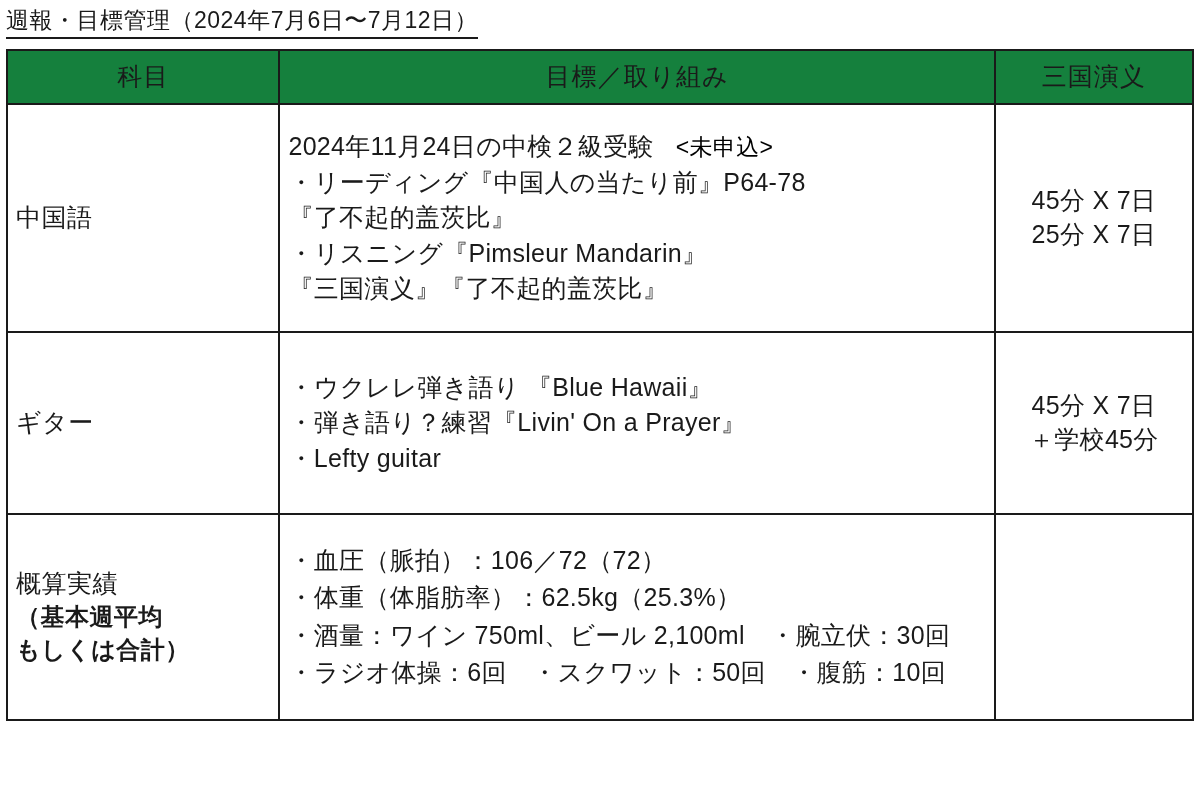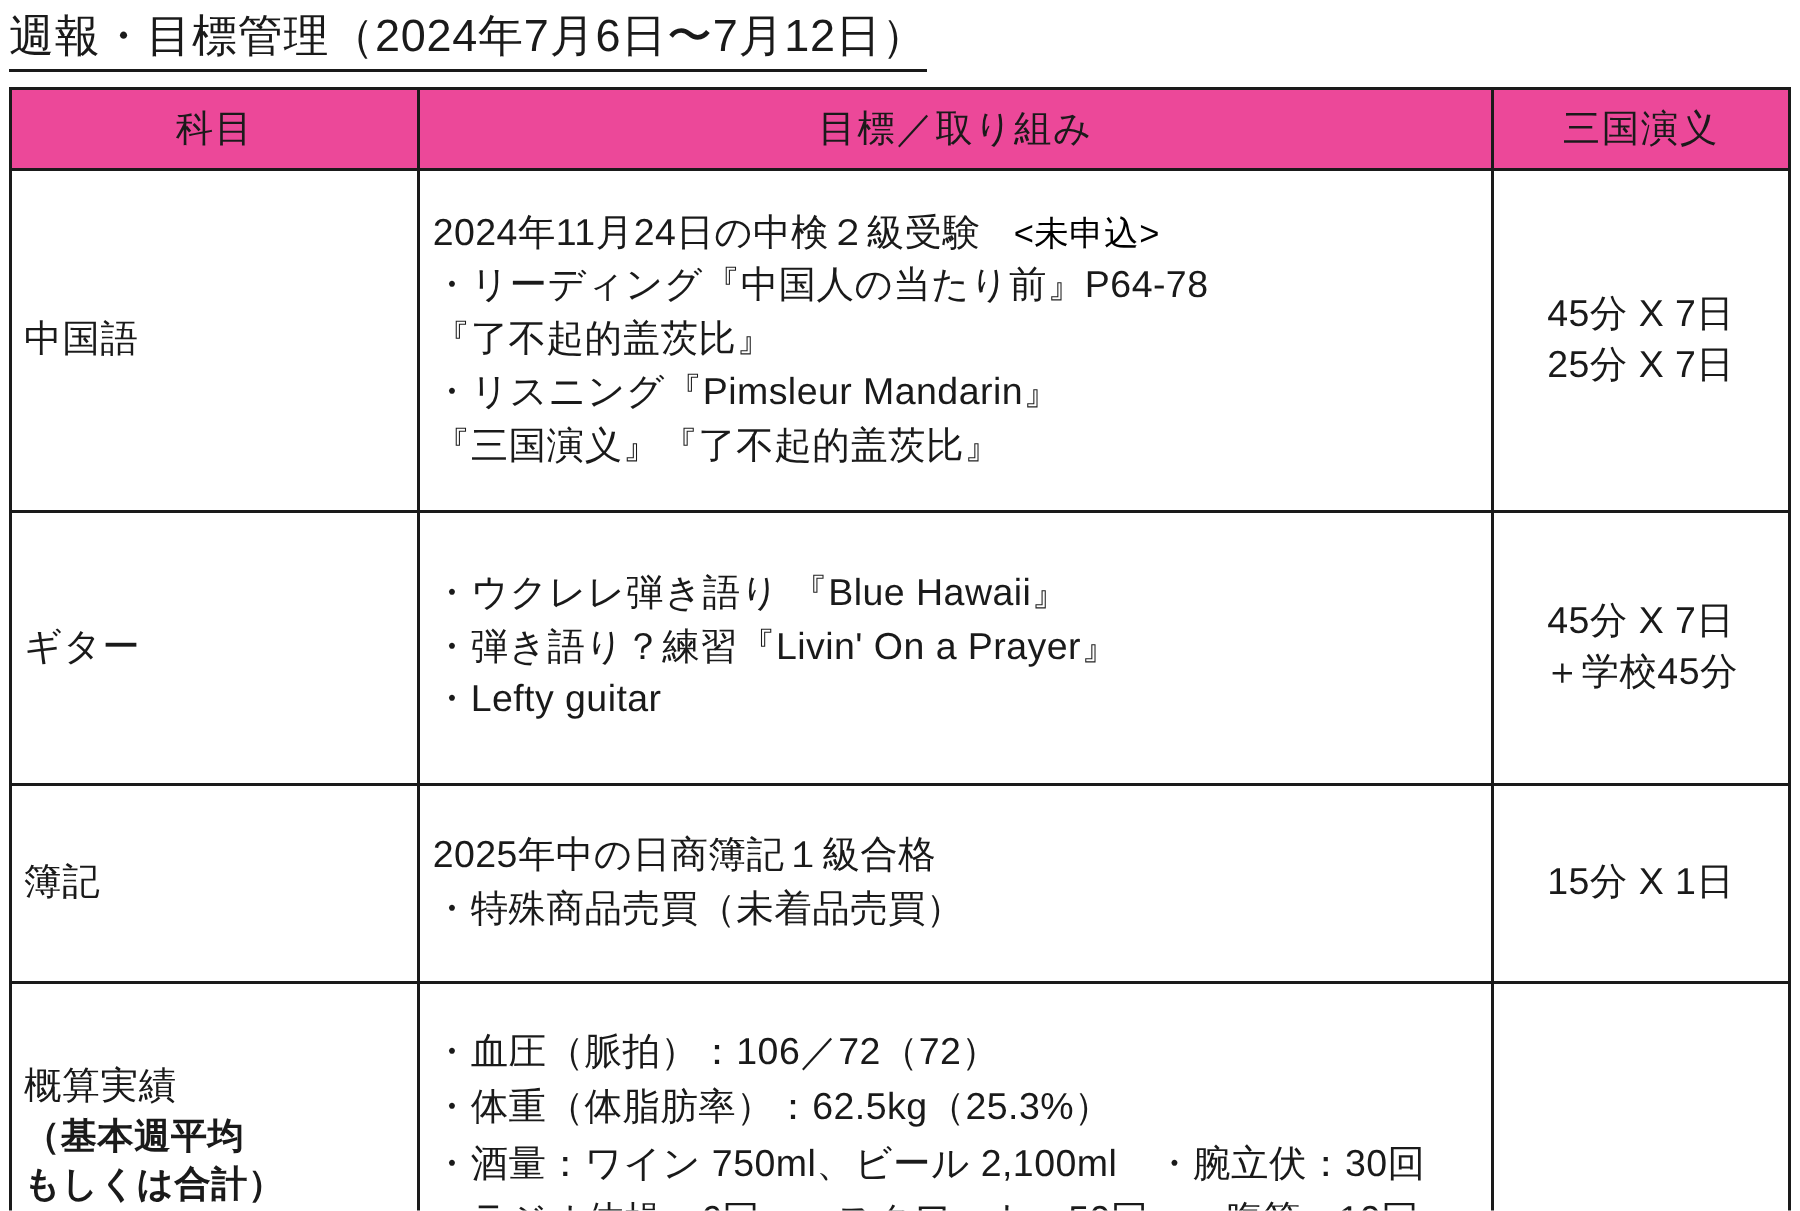--- a/index.html
+++ b/index.html
@@ -19,41 +19,41 @@
     width: 1200px;
     height: 807px;
     box-sizing: border-box;
     padding: 0;
   }
   .title-wrap {
     padding: 6px 0 0 6px;
   }
   .title {
     display: inline-block;
-    font-size: 30px;
+    font-size: 23px;
     line-height: 1.25;
     letter-spacing: 0.5px;
     border-bottom: 2px solid #1a1a1a;
     padding-bottom: 2px;
   }
   table.report {
     border-collapse: collapse;
     table-layout: fixed;
     width: 1188px;
     margin: 10px 0 0 6px;
     border: 2px solid #1a1a1a;
   }
   table.report td, table.report th {
     border: 2px solid #1a1a1a;
     padding: 4px 8px;
     vertical-align: middle;
     font-weight: normal;
   }
   thead th {
-    background: #ec4899;
+    background: #15803d;
     text-align: center;
     font-size: 25px;
     height: 44px;
     letter-spacing: 1px;
   }
   col.c-subject { width: 272px; }
   col.c-goal    { width: 714px; }
   col.c-actual  { width: 198px; }
 
   td.subject {
@@ -138,30 +138,20 @@
           <div class="line">・ウクレレ弾き語り 『Blue Hawaii』</div>
           <div class="line">・弾き語り？練習『Livin' On a Prayer』</div>
           <div class="line">・Lefty guitar</div>
         </td>
         <td class="actual">
           <div class="line">45分 X 7日</div>
           <div class="line">＋学校45分</div>
         </td>
       </tr>
 
-      <tr class="row-bookkeeping">
-        <td class="subject">簿記</td>
-        <td class="goal">
-          <div class="line">2025年中の日商簿記１級合格</div>
-          <div class="line">・特殊商品売買（未着品売買）</div>
-        </td>
-        <td class="actual">
-          <div class="line">15分 X 1日</div>
-        </td>
-      </tr>
 
       <tr class="row-health">
         <td class="subject">
           <div class="line">概算実績</div>
           <div class="line sub-small">（基本週平均</div>
           <div class="line sub-small">もしくは合計）</div>
         </td>
         <td class="goal health-lines">
           <div class="line">・血圧（脈拍）：106／72（72）</div>
           <div class="line">・体重（体脂肪率）：62.5kg（25.3%）</div>

